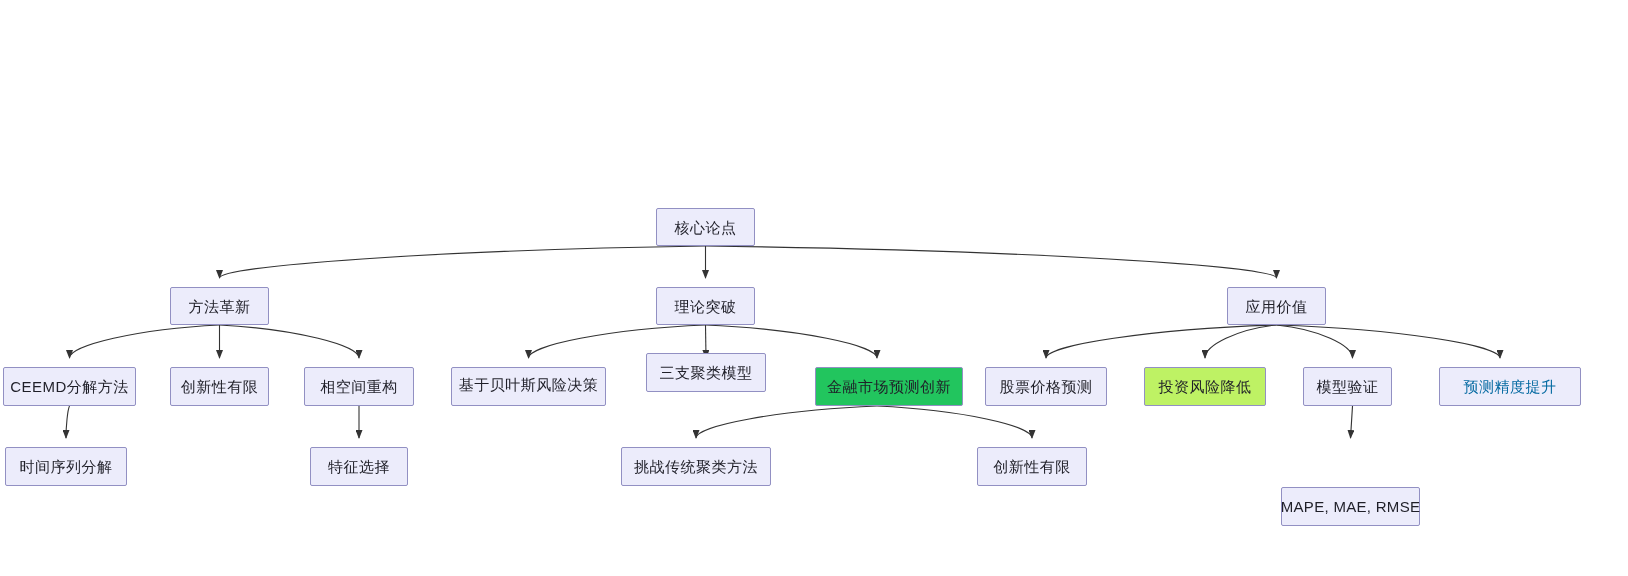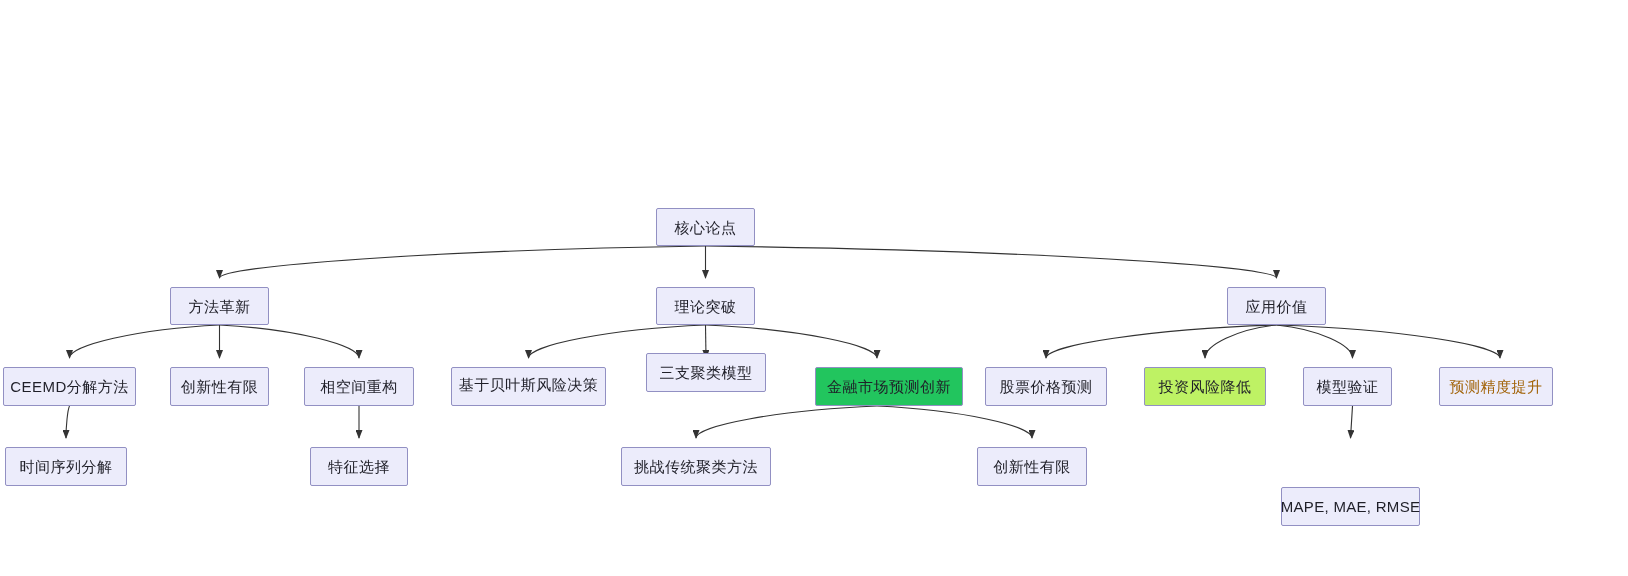--- a/index.html
+++ b/index.html
@@ -114,21 +114,21 @@
       </div>
       <div class="node" style="left: 985px; top: 367px; width: 122px; height: 39px; background: rgb(236, 236, 251); border-color: rgb(146, 144, 195); color: rgb(31, 31, 40);">
         <span class="node-label">股票价格预测</span>
       </div>
       <div class="node" style="left: 1144px; top: 367px; width: 122px; height: 39px; background: #bef264; border-color: rgb(146, 144, 195); color: rgb(31, 31, 40);">
         <span class="node-label">投资风险降低</span>
       </div>
       <div class="node" style="left: 1303px; top: 367px; width: 89px; height: 39px; background: rgb(236, 236, 251); border-color: rgb(146, 144, 195); color: rgb(31, 31, 40);">
         <span class="node-label">模型验证</span>
       </div>
-      <div class="node" style="left: 1439px; top: 367px; width: 114px; height: 39px; background: rgb(236, 236, 251); border-color: rgb(146, 144, 195); color: #a16207;">
+      <div class="node" style="left: 1439px; top: 367px; width: 142px; height: 39px; background: rgb(236, 236, 251); border-color: rgb(146, 144, 195); color: #0369a1;">
         <span class="node-label">预测精度提升</span>
       </div>
       <div class="node" style="left: 5px; top: 447px; width: 122px; height: 39px; background: rgb(236, 236, 251); border-color: rgb(146, 144, 195); color: rgb(31, 31, 40);">
         <span class="node-label">时间序列分解</span>
       </div>
       <div class="node" style="left: 310px; top: 447px; width: 98px; height: 39px; background: rgb(236, 236, 251); border-color: rgb(146, 144, 195); color: rgb(31, 31, 40);">
         <span class="node-label">特征选择</span>
       </div>
       <div class="node" style="left: 621px; top: 447px; width: 150px; height: 39px; background: rgb(236, 236, 251); border-color: rgb(146, 144, 195); color: rgb(31, 31, 40);">
         <span class="node-label">挑战传统聚类方法</span>

